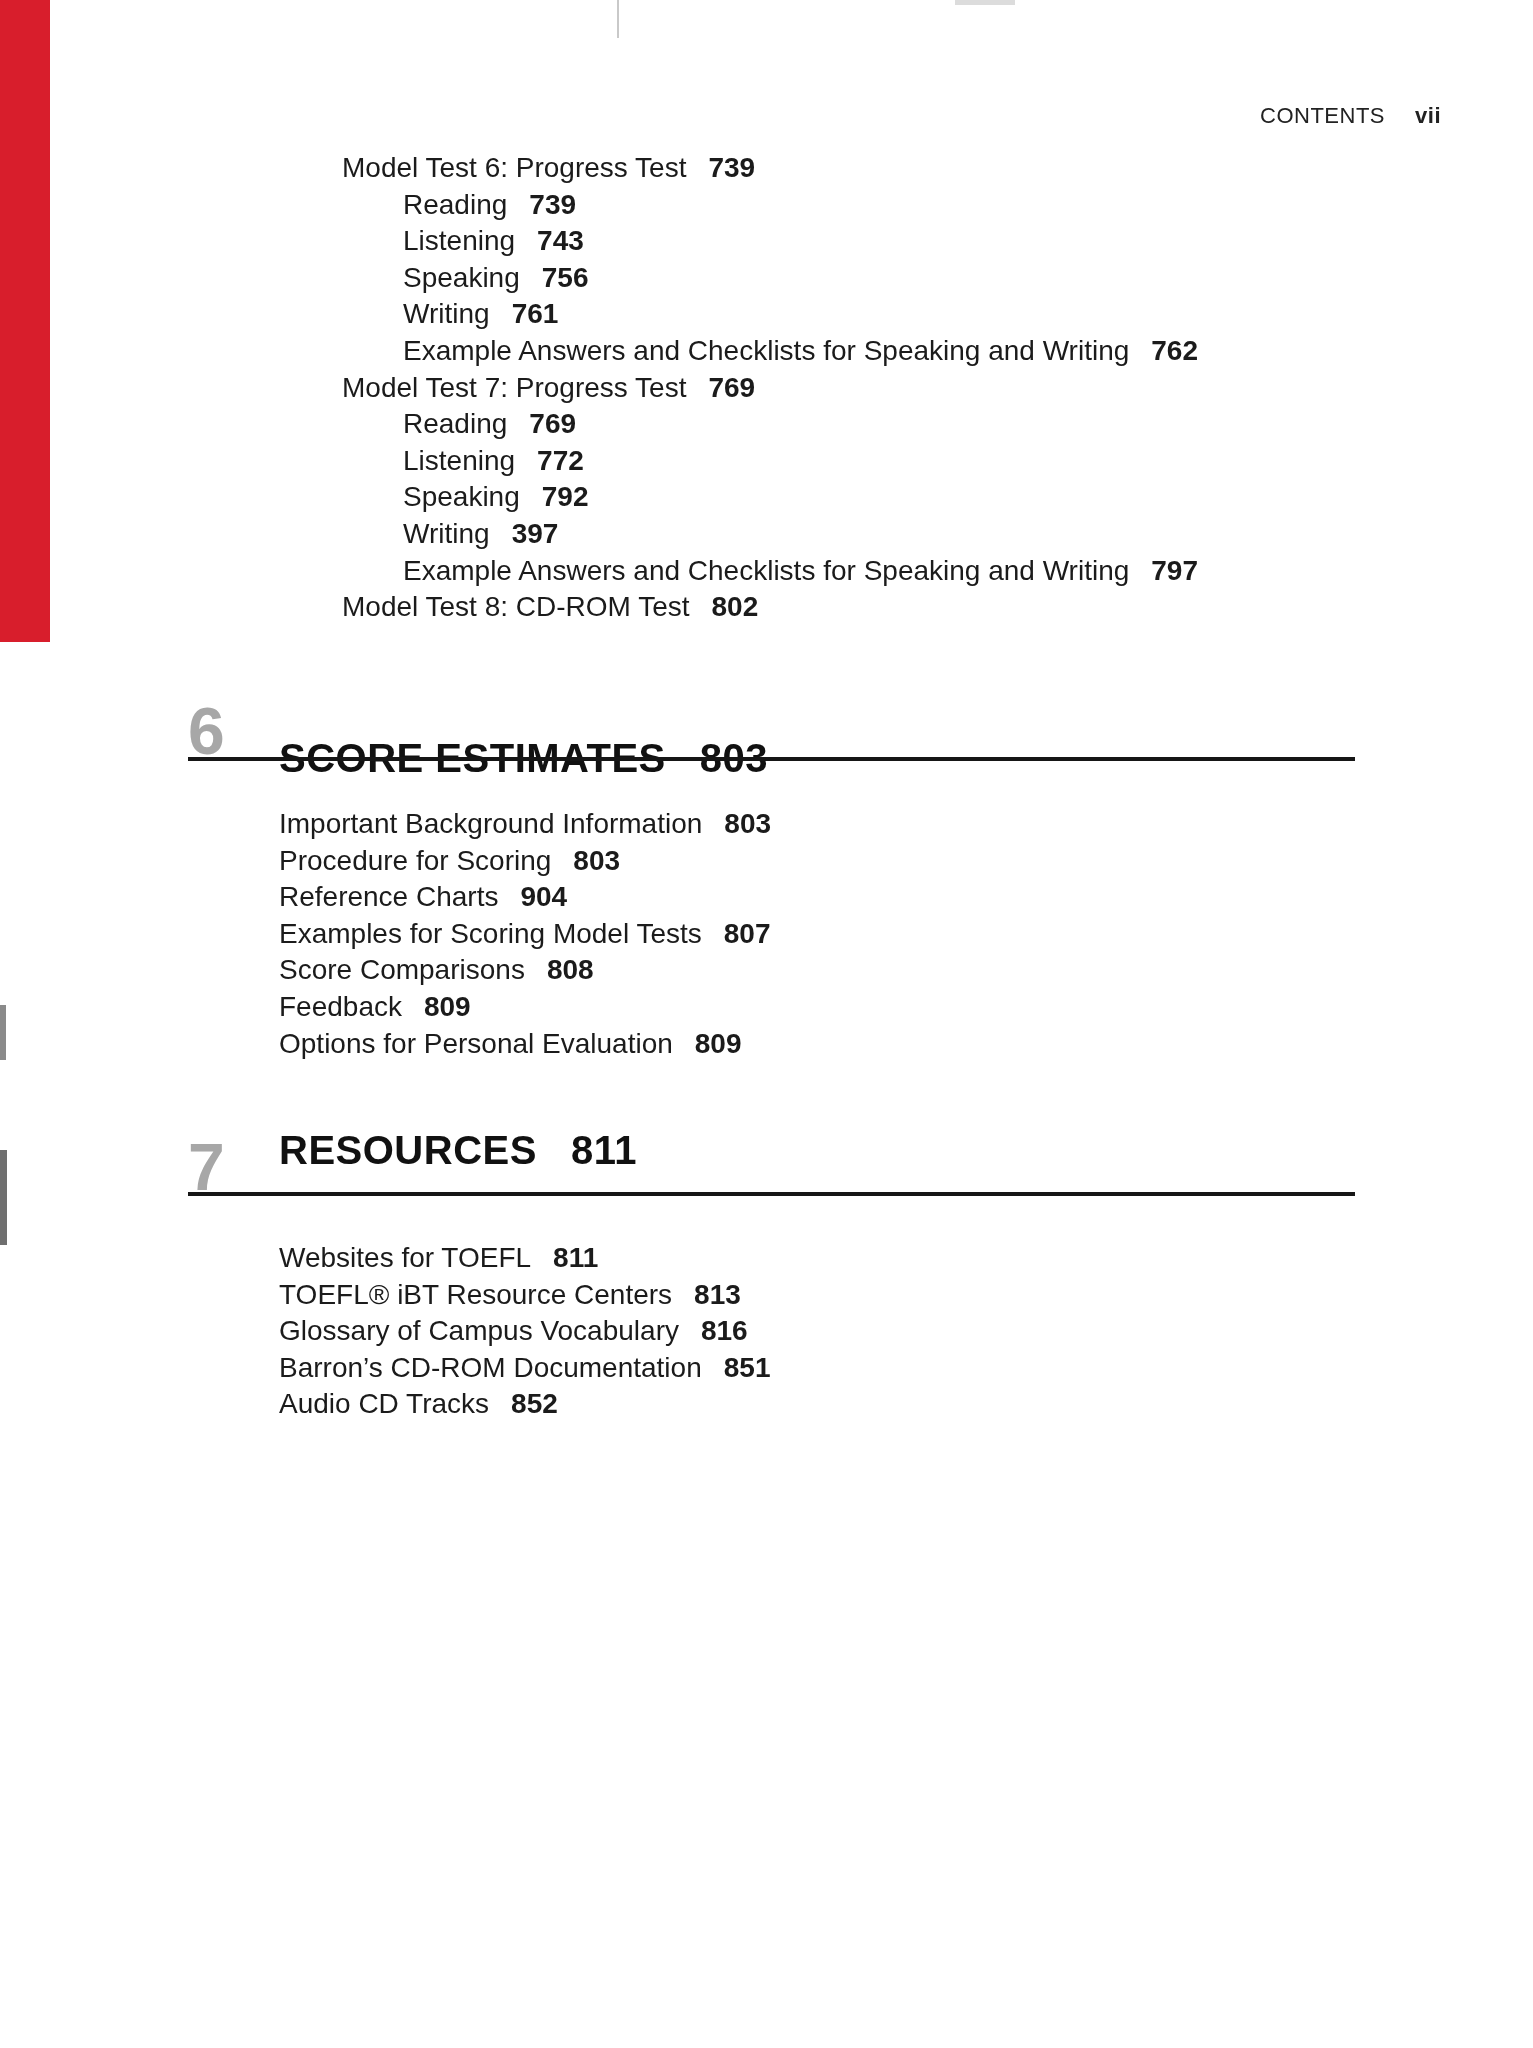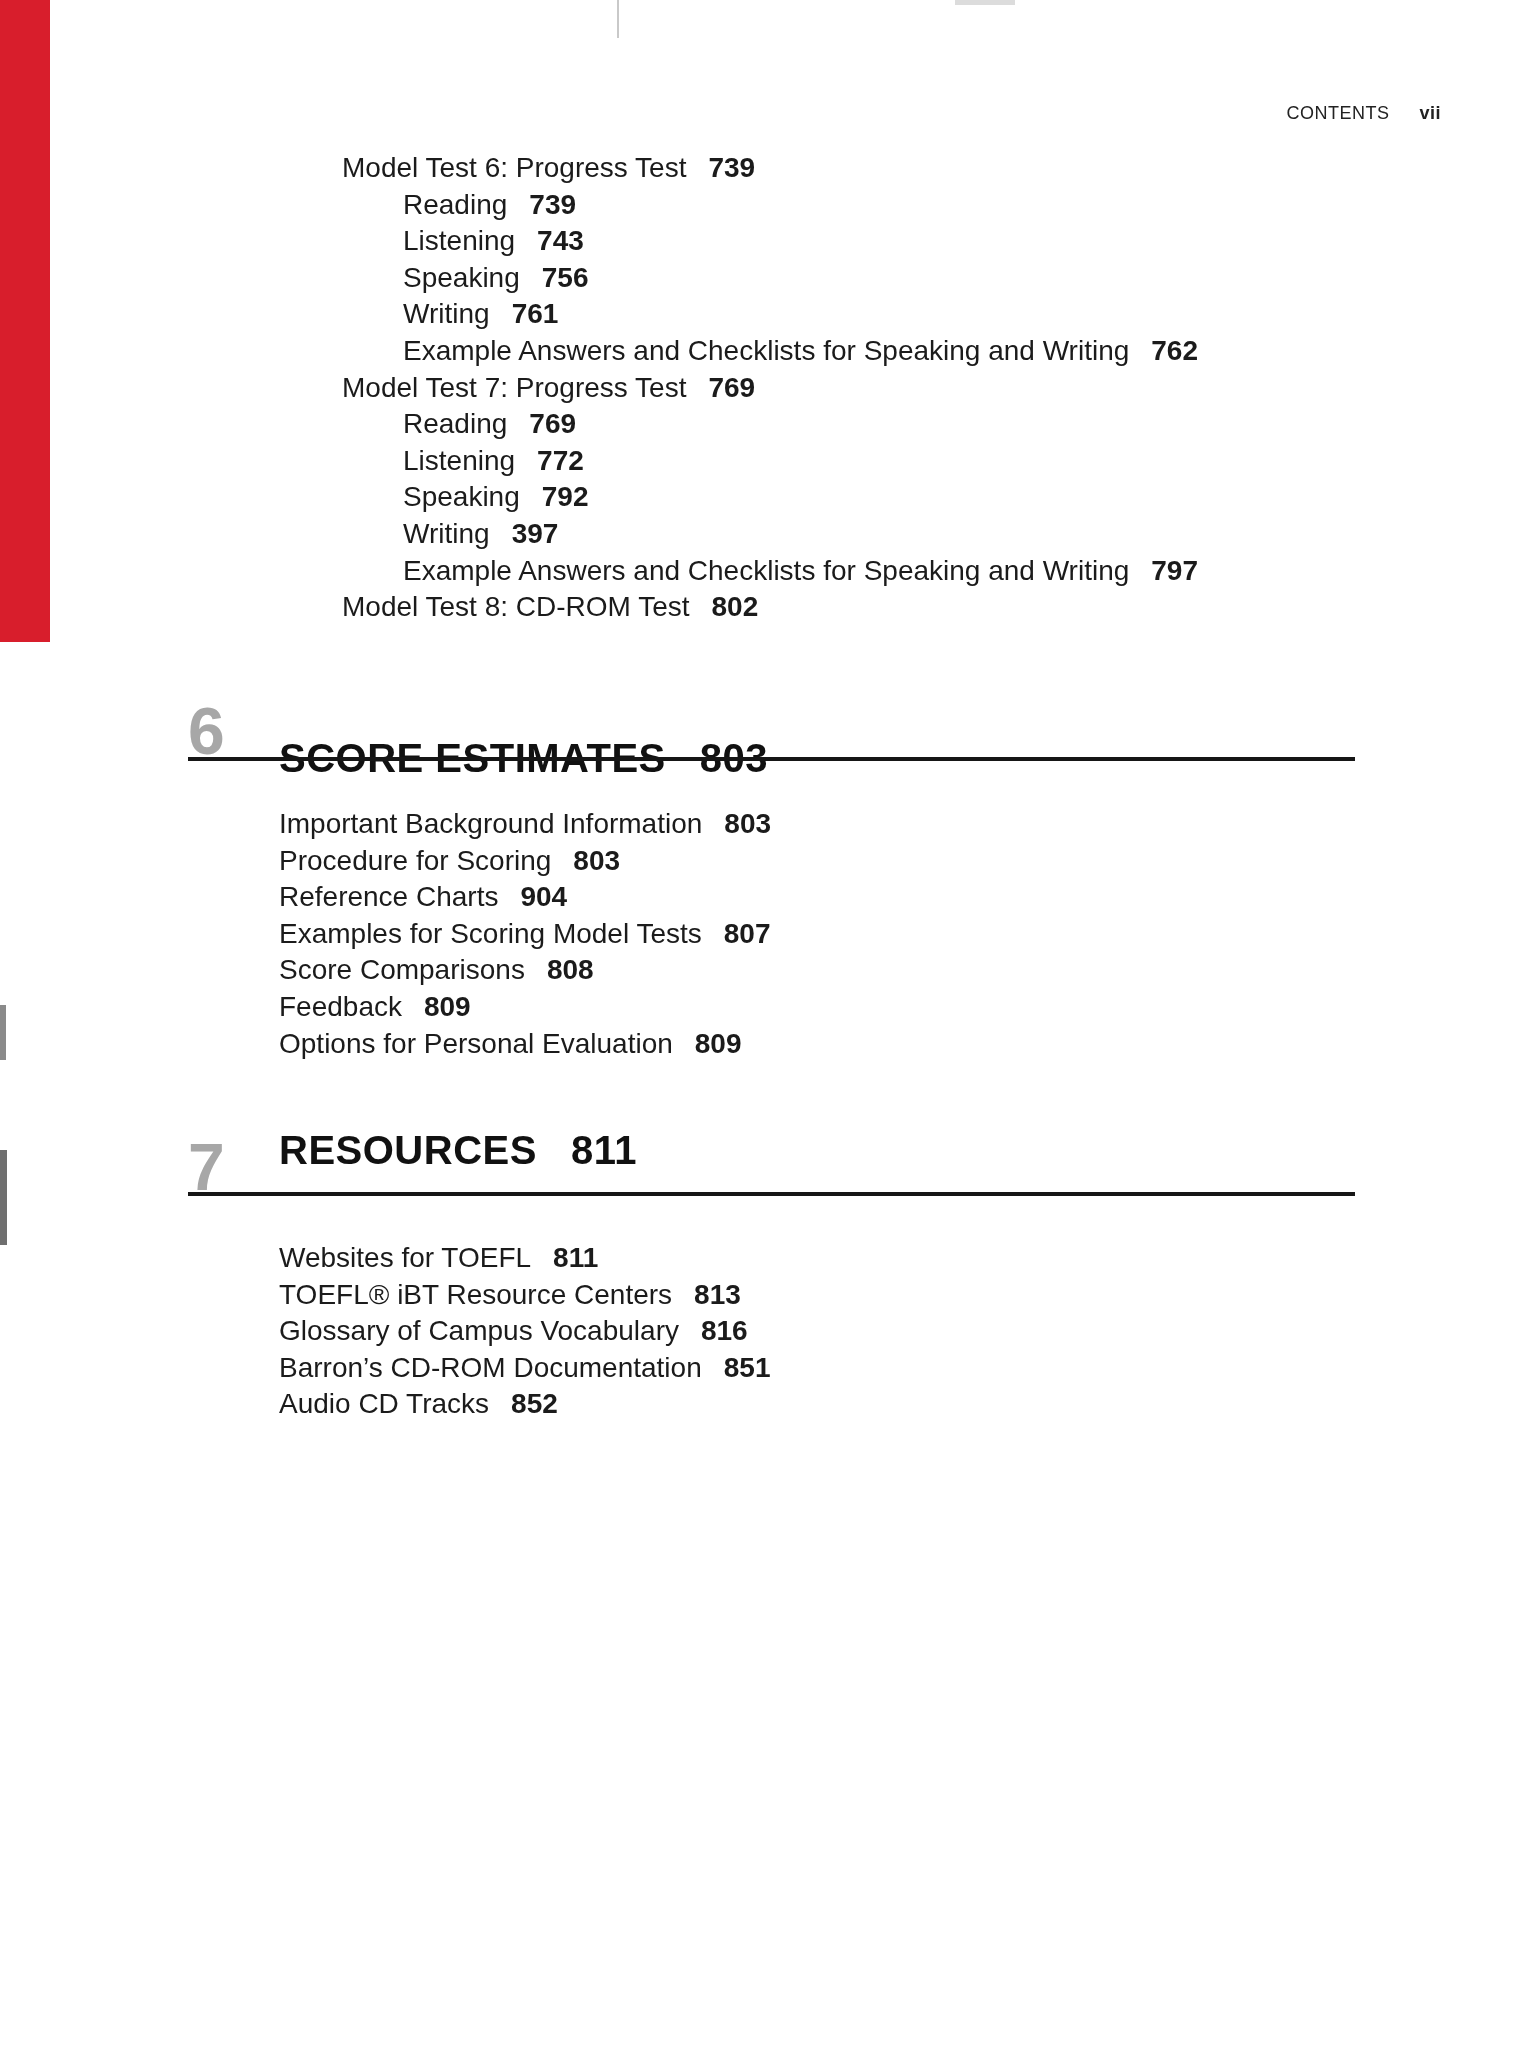--- a/index.html
+++ b/index.html
@@ -47,21 +47,21 @@
     left: 0; top: 1150px;
     width: 7px; height: 95px;
     background: #6f6f6f;
   }
 
   
   .running-head {
     position: absolute;
     top: 103px;
     right: 92px;
-    font-size: 18px;
+    font-size: 22px;
     letter-spacing: 0.5px;
     color: #222222;
     white-space: nowrap;
   }
   .running-head .folio {
     font-weight: 700;
     margin-left: 30px;
   }
 
   

